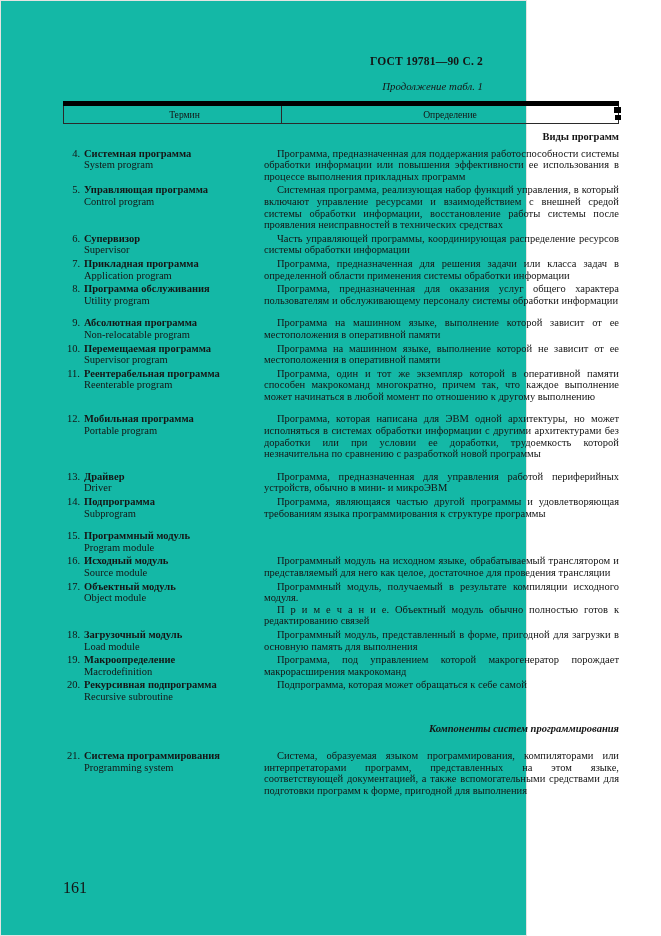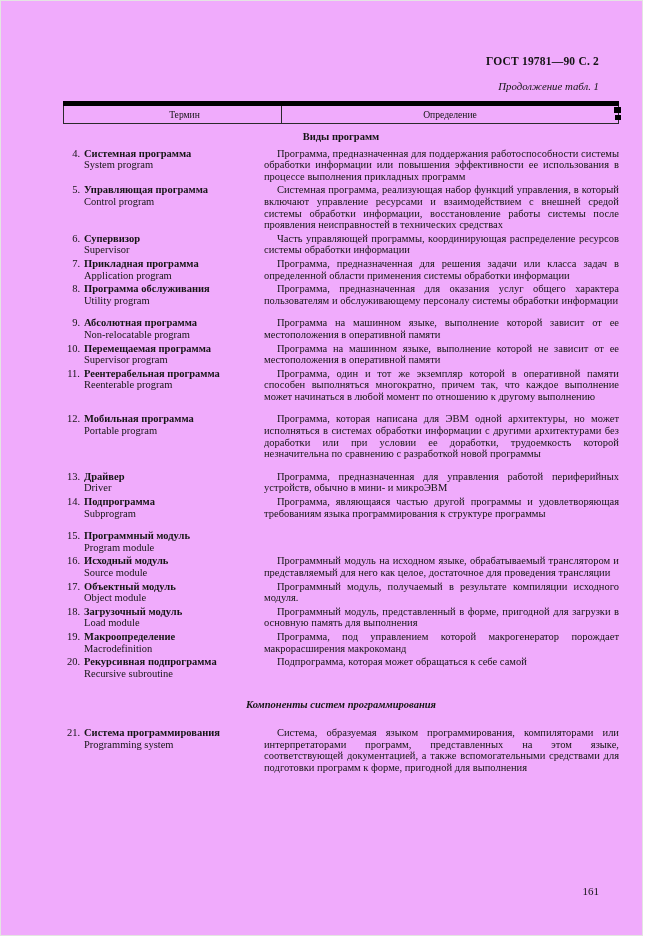--- a/index.html
+++ b/index.html
@@ -4,26 +4,26 @@
 <style>
   html,body{margin:0;padding:0;background:#ffffff;}
   body{
     width:661px;height:936px;overflow:hidden;
     font-family:"Liberation Serif","DejaVu Serif",serif;
     color:#151515;
     -webkit-font-smoothing:antialiased;
   }
   .page{
     box-sizing:border-box;
-    width:643px;height:936px;
+    width:527px;height:936px;
     padding:54px 43px 38px 62px;
     display:flex;flex-direction:column;
     border:1px solid #e4e4e2;
     position:relative;
-    background:#f0abfc;
+    background:#14b8a6;
   }
   .doc-ref{
     text-align:right;font-weight:bold;font-size:11.5px;letter-spacing:.2px;
   }
   .continuation{
     text-align:right;font-style:italic;font-size:10.8px;
     margin-top:13px;margin-bottom:9px;
   }
   .gost-table{width:556px;}
   .thead{position:relative;}
@@ -38,37 +38,37 @@
   .th-term{
     width:193px;text-align:center;border-right:1px solid #2a2a2a;align-self:stretch;
     display:flex;align-items:center;justify-content:center;
   }
   .th-def{flex:1;text-align:center;}
   .artifact{position:absolute;background:#000;}
   .artifact-1{width:7px;height:6px;right:-2px;top:6px;}
   .artifact-2{width:6px;height:5px;right:-2px;top:14px;}
   .tbody{font-size:10.5px;line-height:11.6px;}
   .section-title{
-    text-align:center;font-weight:bold;
+    text-align:right;font-weight:bold;
     margin-top:7px;margin-bottom:5px;
   }
   .section-title.big-gap{margin-top:20px;margin-bottom:16px;font-style:italic;}
   .entry{display:flex;margin-top:2px;}
   .entry.gap-before{margin-top:11px;}
   .term-cell{width:194px;box-sizing:border-box;flex:none;padding-right:8px;}
   .term-first{display:flex;}
   .num{width:17px;flex:none;text-align:right;margin-right:4px;}
   .term-ru{font-weight:bold;}
   .term-en{padding-left:21px;}
   .def-cell{flex:1;padding-left:7px;}
   .def-para{
     margin:0;text-align:justify;text-indent:13px;
   }
   .page-number{
-    margin-top:auto;text-align:right;font-size:11px;padding-top:14px;
+    margin-top:auto;text-align:left;font-size:16px;padding-top:14px;
   }
 </style>
 </head>
 <body>
 
 <div class="page">
 
   <div class="doc-ref">ГОСТ 19781—90 С. 2</div>
   <div class="continuation">Продолжение табл. 1</div>
 
@@ -178,21 +178,21 @@
 
   <div class="entry">
     <div class="term-cell">
       <div class="term-first">
         <span class="num">11.</span>
         <span class="term-ru">Реентерабельная программа</span>
       </div>
       <div class="term-en">Reenterable program</div>
     </div>
     <div class="def-cell">
-            <p class="def-para">Программа, один и тот же экземпляр которой в оперативной памяти способен выполняться многократно, причем так, что каждое выполнение может начинаться в любой момент по отношению к другому выполнению</p>
+            <p class="def-para">Программа, один и тот же экземпляр которой в оперативной памяти способен макрокоманд многократно, причем так, что каждое выполнение может начинаться в любой момент по отношению к другому выполнению</p>
           </div>
   </div>
 
   <div class="entry gap-before">
     <div class="term-cell">
       <div class="term-first">
         <span class="num">12.</span>
         <span class="term-ru">Мобильная программа</span>
       </div>
       <div class="term-en">Portable program</div>
@@ -254,20 +254,21 @@
   <div class="entry">
     <div class="term-cell">
       <div class="term-first">
         <span class="num">17.</span>
         <span class="term-ru">Объектный модуль</span>
       </div>
       <div class="term-en">Object module</div>
     </div>
     <div class="def-cell">
             <p class="def-para">Программный модуль, получаемый в результате компиляции исходного модуля.</p>
+            <p class="def-para">П р и м е ч а н и е.  Объектный модуль обычно полностью готов к редактированию связей</p>
           </div>
   </div>
 
   <div class="entry">
     <div class="term-cell">
       <div class="term-first">
         <span class="num">18.</span>
         <span class="term-ru">Загрузочный модуль</span>
       </div>
       <div class="term-en">Load module</div>

